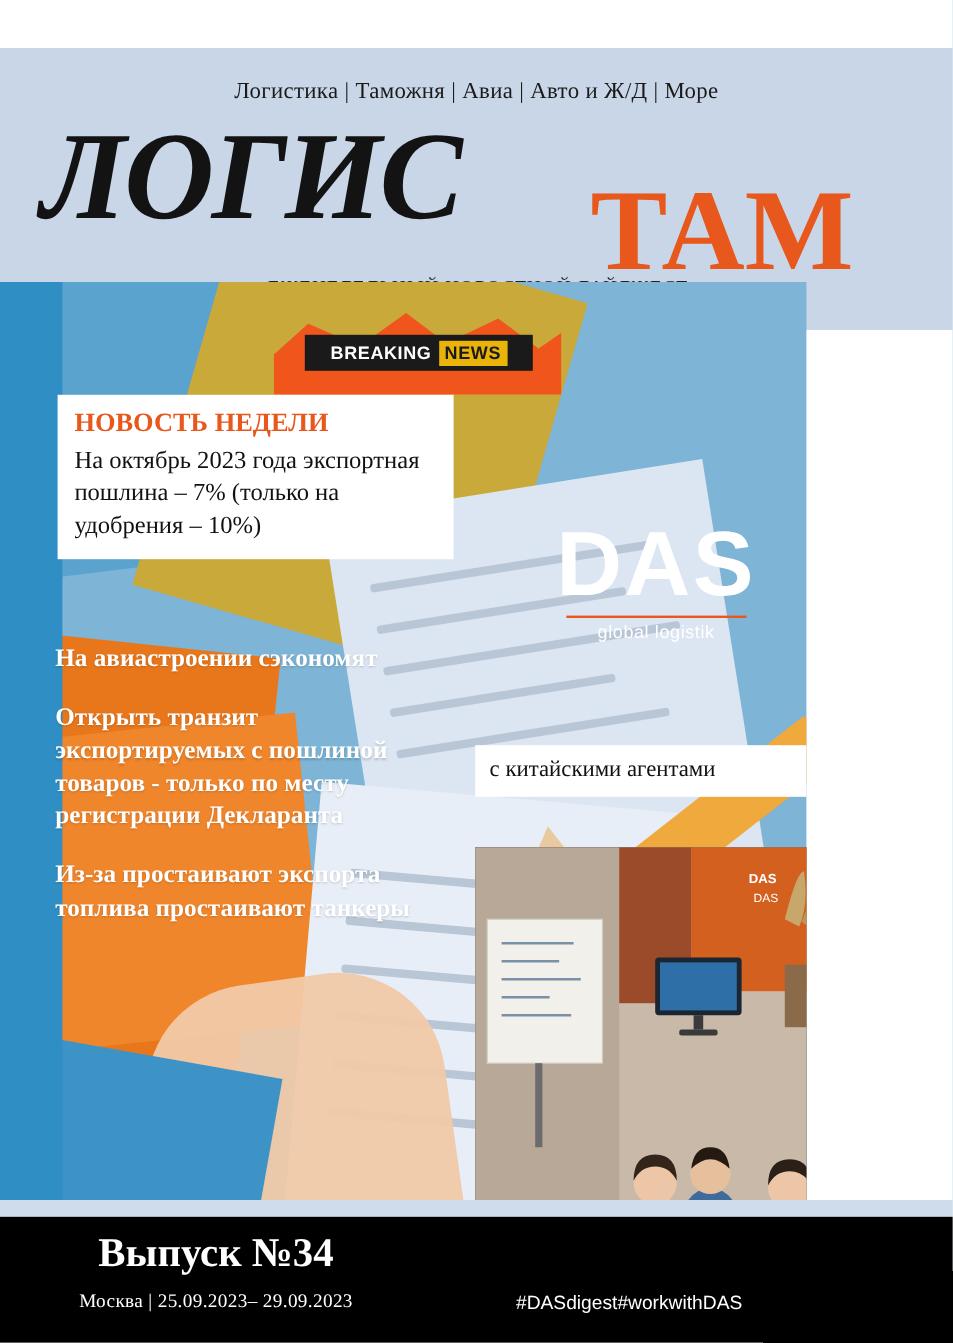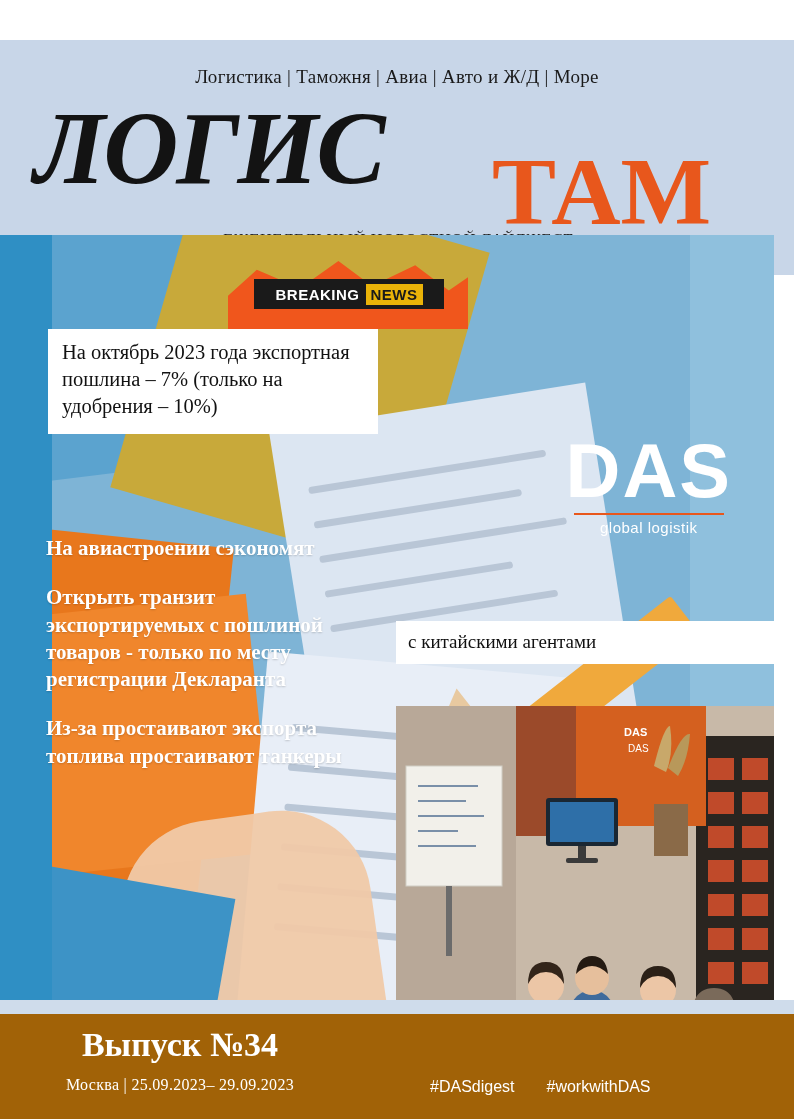--- a/index.html
+++ b/index.html
@@ -85,21 +85,21 @@
     font-style: italic;
     font-size: 16.5px;
     letter-spacing: 0.5px;
     color: #1f1f1f;
   }
 
   
   .main {
     position: absolute;
     left: 0; top: 235px;
-    width: 774px;
+    width: 672px;
     height: 765px;
     background: #7eb4d6;
     overflow: hidden;
   }
   
   .shape {
     position: absolute;
   }
   .sh-leftband {
     left: 0; top: 0;
@@ -346,21 +346,21 @@
     position: absolute;
     left: 0; top: 1000px;
     width: 794px; height: 14px;
     background: #cfdceb;
   }
   .footer {
     position: absolute;
     left: 0; top: 1014px;
     width: 794px;
     height: 105px;
-    background: #a16207;
+    background: #000000;
     color: #ffffff;
   }
   .issue {
     position: absolute;
     left: 0; top: 12px;
     width: 360px;
     text-align: center;
     font-family: "Liberation Serif", serif;
     font-weight: bold;
     font-size: 34px;
@@ -373,21 +373,20 @@
     font-family: "Liberation Serif", serif;
     font-size: 16px;
     letter-spacing: 0.3px;
   }
   .hashtags {
     position: absolute;
     left: 430px;
     top: 64px;
     width: 340px;
     display: flex;
-    gap: 32px;
     font-family: "Liberation Sans", sans-serif;
     font-size: 16px;
   }
 </style>
 </head>
 <body>
 
 <div class="page">
 
   <div class="header">
@@ -431,20 +430,21 @@
 
     <div class="breaking">
       <div class="breaking-flare"></div>
       <div class="breaking-bar">
         <span class="breaking-word1">BREAKING</span>
         <span class="breaking-word2">NEWS</span>
       </div>
     </div>
 
     <div class="news-box">
+      <div class="news-box-title">НОВОСТЬ НЕДЕЛИ</div>
       <div class="news-box-text">На октябрь 2023 года экспортная пошлина – 7% (только на удобрения – 10%)</div>
     </div>
 
     <div class="headlines">
       <div class="headline">На авиастроении сэкономят</div>
       <div class="headline">Открыть транзит экспортируемых с пошлиной товаров - только по месту регистрации Декларанта</div>
       <div class="headline">Из-за простаивают экспорта топлива простаивают танкеры</div>
     </div>
 
     <div class="das-logo">

